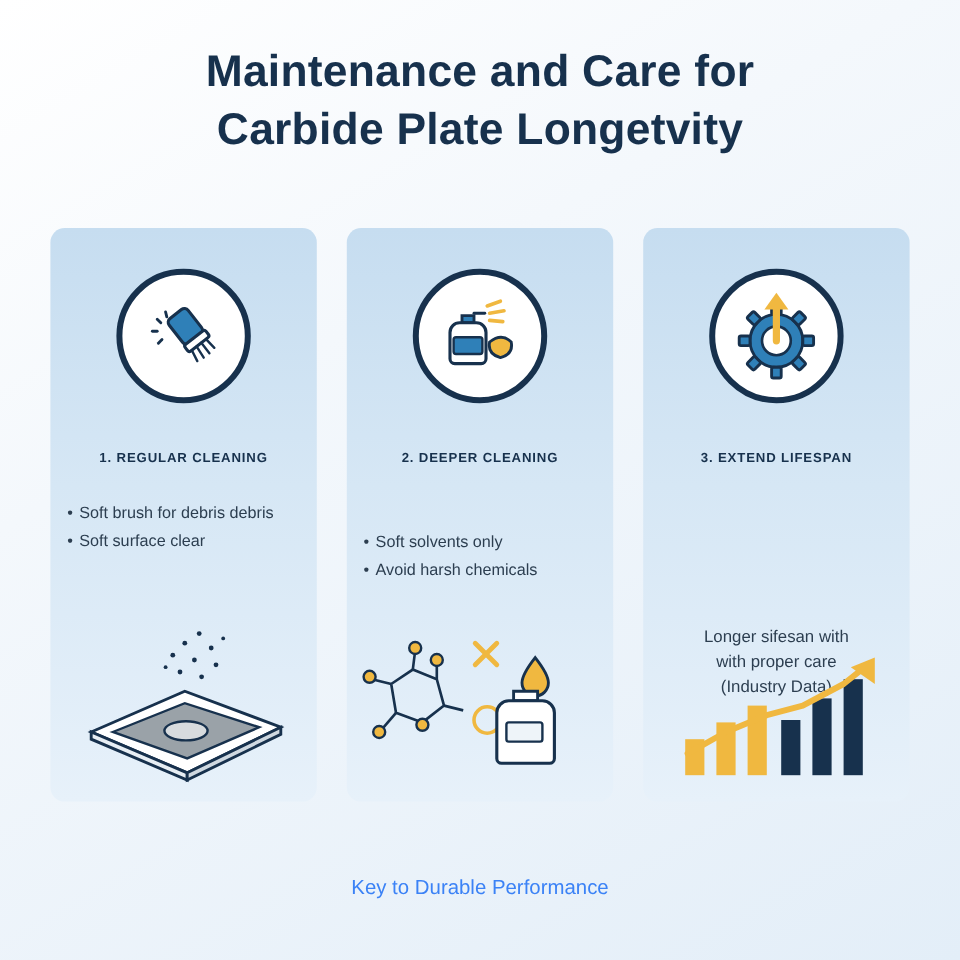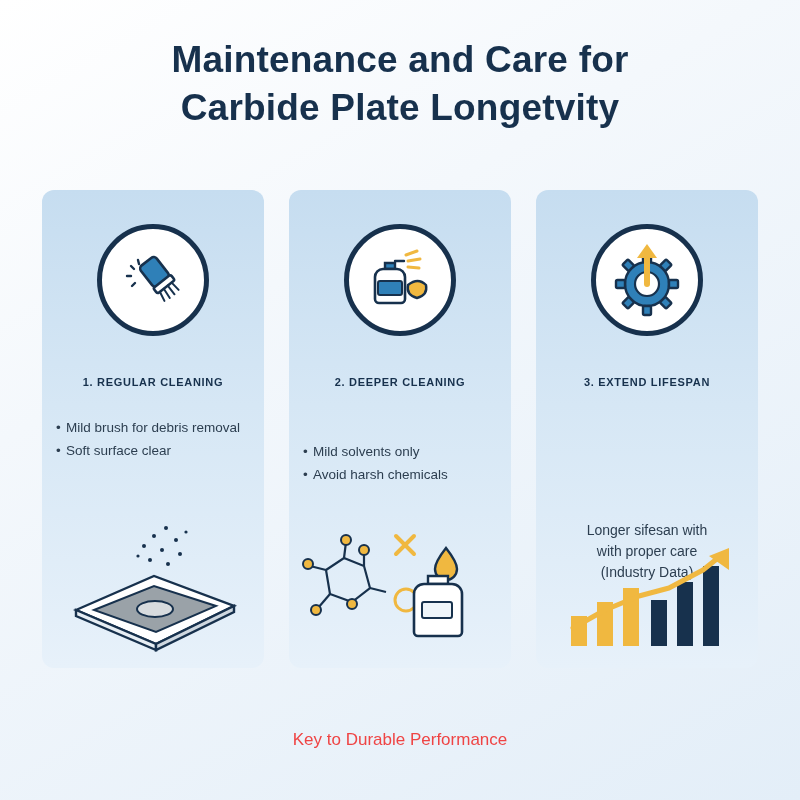--- a/index.html
+++ b/index.html
@@ -126,21 +126,21 @@
     display: flex;
     justify-content: center;
   }
   .footer {
     position: absolute;
     top: 730px;
     left: 0;
     width: 800px;
     text-align: center;
     font-size: 17px;
-    color: #ef4444;
+    color: #3b82f6;
   }
 </style>
 </head>
 <body>
 
 <div class="infographic">
 
   <div class="title-block">
     <div class="title-line">Maintenance and Care for</div>
     <div class="title-line">Carbide Plate Longetvity</div>
@@ -164,21 +164,21 @@
               <line x1="36" y1="46" x2="34" y2="56"></line>
               <line x1="41" y1="46" x2="40" y2="57"></line>
               <line x1="46" y1="46" x2="46" y2="57"></line>
               <line x1="51" y1="46" x2="52" y2="56"></line>
             </g>
           </g>
         </svg>
       </div>
       <div class="card-heading">1. REGULAR CLEANING</div>
       <div class="bullets">
-        <div class="bullet"><span class="dot">•</span><span>Mild brush for debris removal</span></div>
+        <div class="bullet"><span class="dot">•</span><span>Soft brush for debris debris</span></div>
         <div class="bullet"><span class="dot">•</span><span>Soft surface clear</span></div>
       </div>
       <div class="art">
         <svg width="190" height="140" viewBox="0 0 190 140">
           <g fill="#17314d">
             <circle cx="108" cy="14" r="2"></circle>
               <circle cx="96" cy="22" r="2"></circle>
             <circle cx="118" cy="26" r="2"></circle>
               <circle cx="86" cy="32" r="2"></circle>
             <circle cx="104" cy="36" r="2"></circle>
@@ -207,21 +207,21 @@
           </g>
           <path d="M24 22 h10 v6 h-10 z" fill="#2f80b8" stroke="#17314d" stroke-width="2.4"></path>
           <path d="M34 20 h9" stroke="#17314d" stroke-width="2.4" fill="none" stroke-linecap="round"></path>
           <path d="M22 28 h14 a8 8 0 0 1 8 8 v22 a4 4 0 0 1 -4 4 h-22 a4 4 0 0 1 -4 -4 v-22 a8 8 0 0 1 8 -8 z" fill="#ffffff" stroke="#17314d" stroke-width="2.6"></path>
           <rect x="17" y="40" width="24" height="14" rx="2" fill="#2f80b8" stroke="#17314d" stroke-width="2"></rect>
           <path d="M47 44 q10 -8 18 0 q2 10 -9 13 q-11 -3 -9 -13 z" fill="#f0b840" stroke="#17314d" stroke-width="2.4"></path>
         </svg>
       </div>
       <div class="card-heading">2. DEEPER CLEANING</div>
       <div class="bullets lower">
-        <div class="bullet"><span class="dot">•</span><span>Mild solvents only</span></div>
+        <div class="bullet"><span class="dot">•</span><span>Soft solvents only</span></div>
         <div class="bullet"><span class="dot">•</span><span>Avoid harsh chemicals</span></div>
       </div>
       <div class="art">
         <svg width="200" height="140" viewBox="0 0 200 140">
           <g stroke="#17314d" stroke-width="2.2" fill="none">
             <polyline points="26,56 44,44 64,52 70,74 52,88 30,80 26,56"></polyline>
             <line x1="44" y1="44" x2="46" y2="28"></line>
             <line x1="70" y1="74" x2="86" y2="78"></line>
             <line x1="30" y1="80" x2="18" y2="94"></line>
             <line x1="26" y1="56" x2="10" y2="52"></line>

